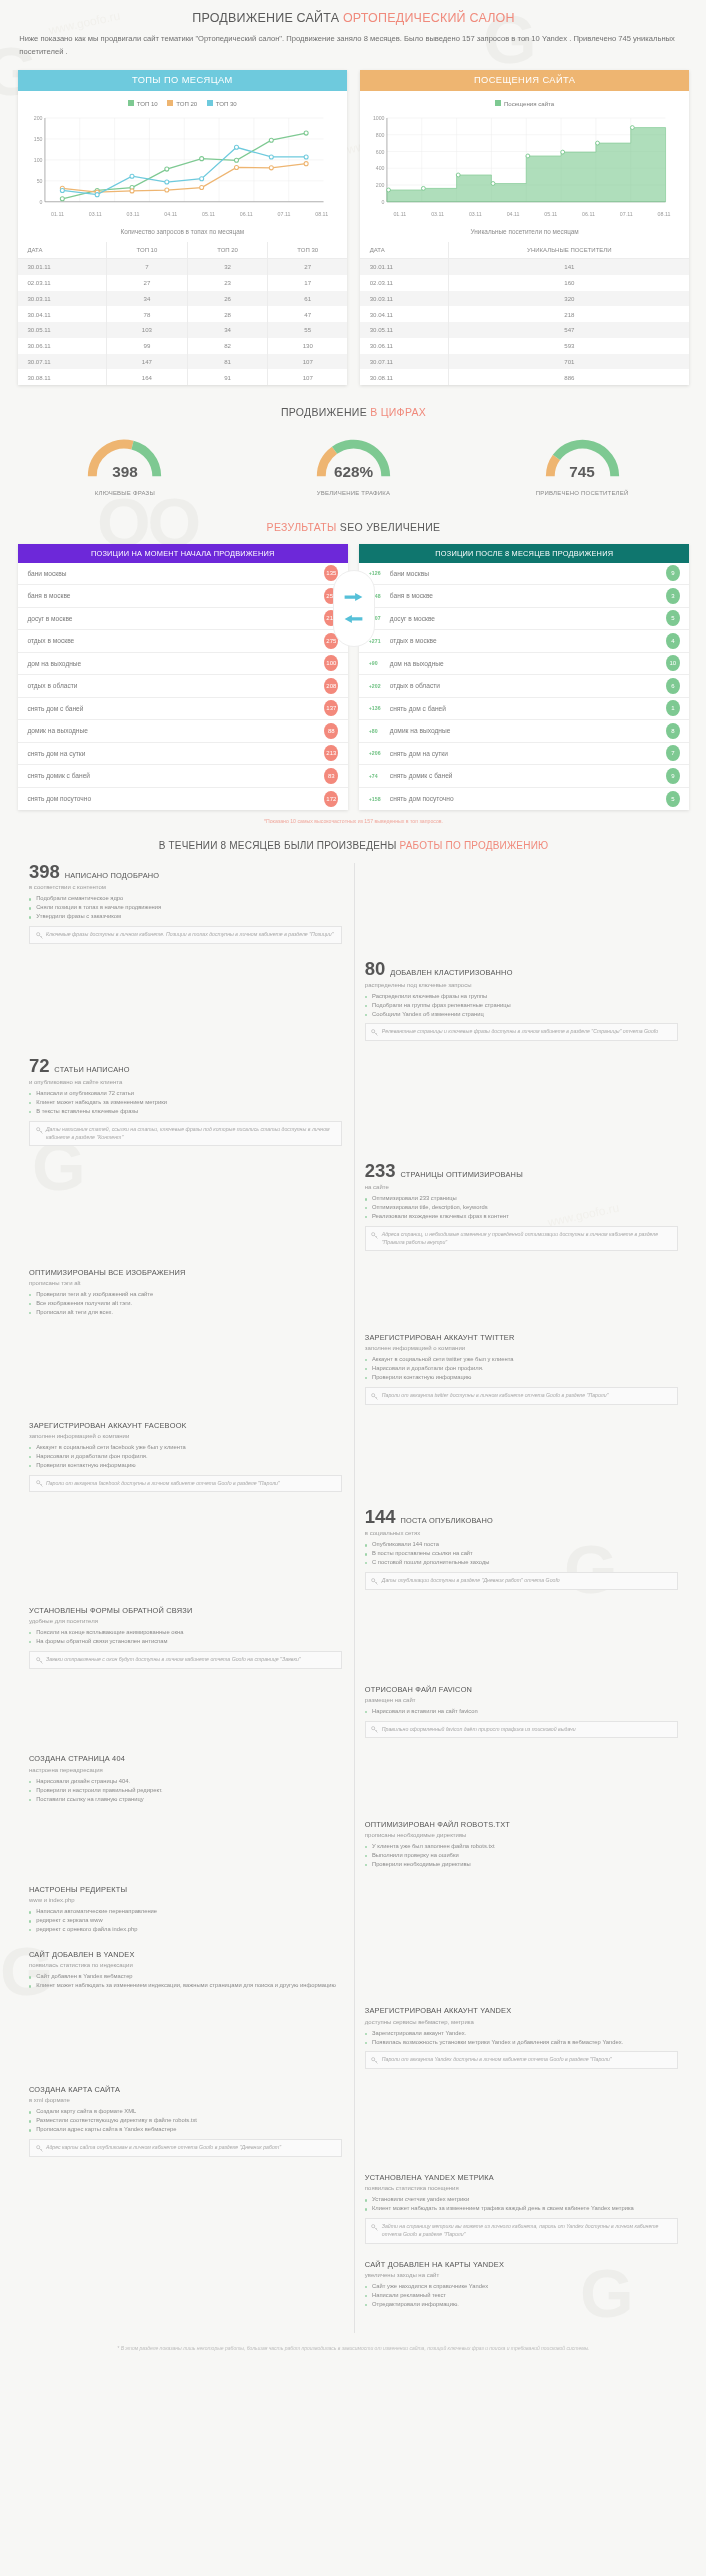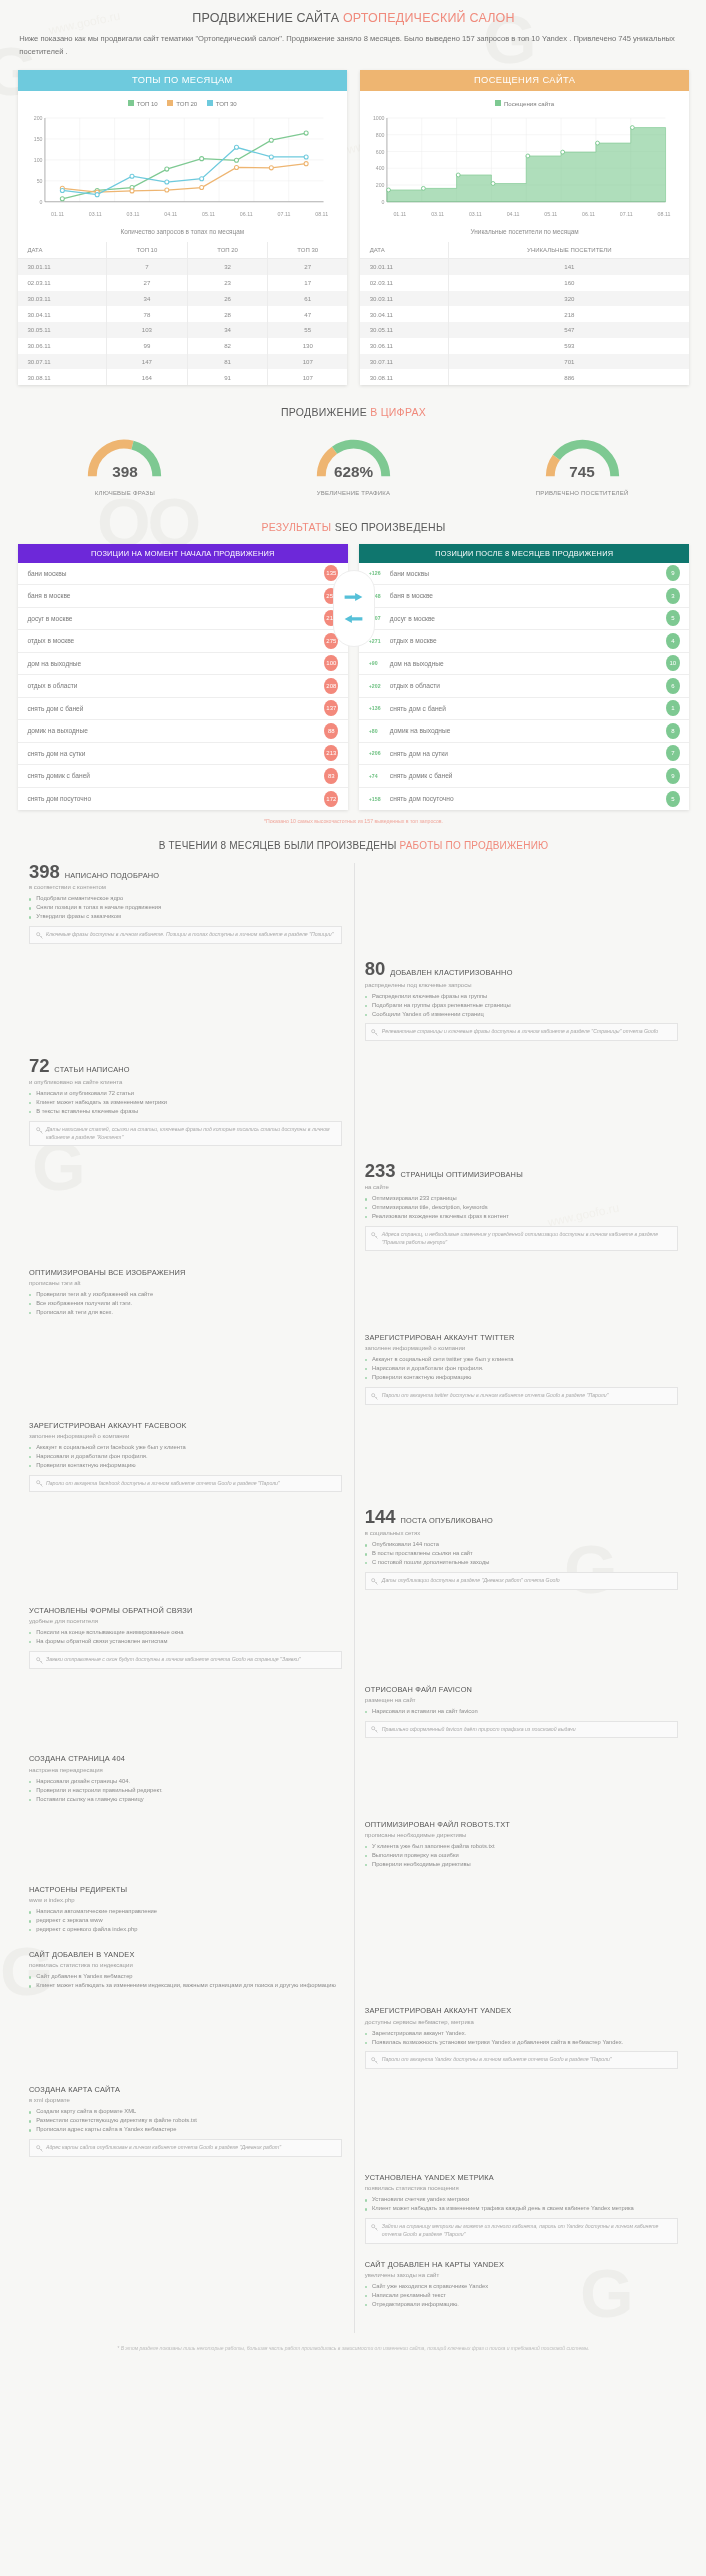--- a/index.html
+++ b/index.html
@@ -398,21 +398,21 @@
         <path d="M21.63932022500211,32.488589908301066 A40,40 0 0 1 94,56" fill="none" stroke="#7ec992" stroke-width="11"></path>
       </svg>
       <div class="val">745</div>
     </div>
     <div class="lbl">ПРИВЛЕЧЕНО
 ПОСЕТИТЕЛЕЙ</div>
   </div>
       </div>
 
     <div class="sec-title">
-      <span class="accent">РЕЗУЛЬТАТЫ </span><span>SEO ПРОИЗВЕДЕНЫ</span>
+      <span class="accent">РЕЗУЛЬТАТЫ </span><span>SEO УВЕЛИЧЕНИЕ</span>
     </div>
     <div class="seo">
       <div class="seo-col">
         <div class="seo-head h-red">ПОЗИЦИИ НА МОМЕНТ НАЧАЛА ПРОДВИЖЕНИЯ</div>
         <div id="seo-left">
             <div class="seo-row">
      <span class="kw">бани москвы</span>
      <span class="pill p-red">135</span>
    </div>
             <div class="seo-row">

